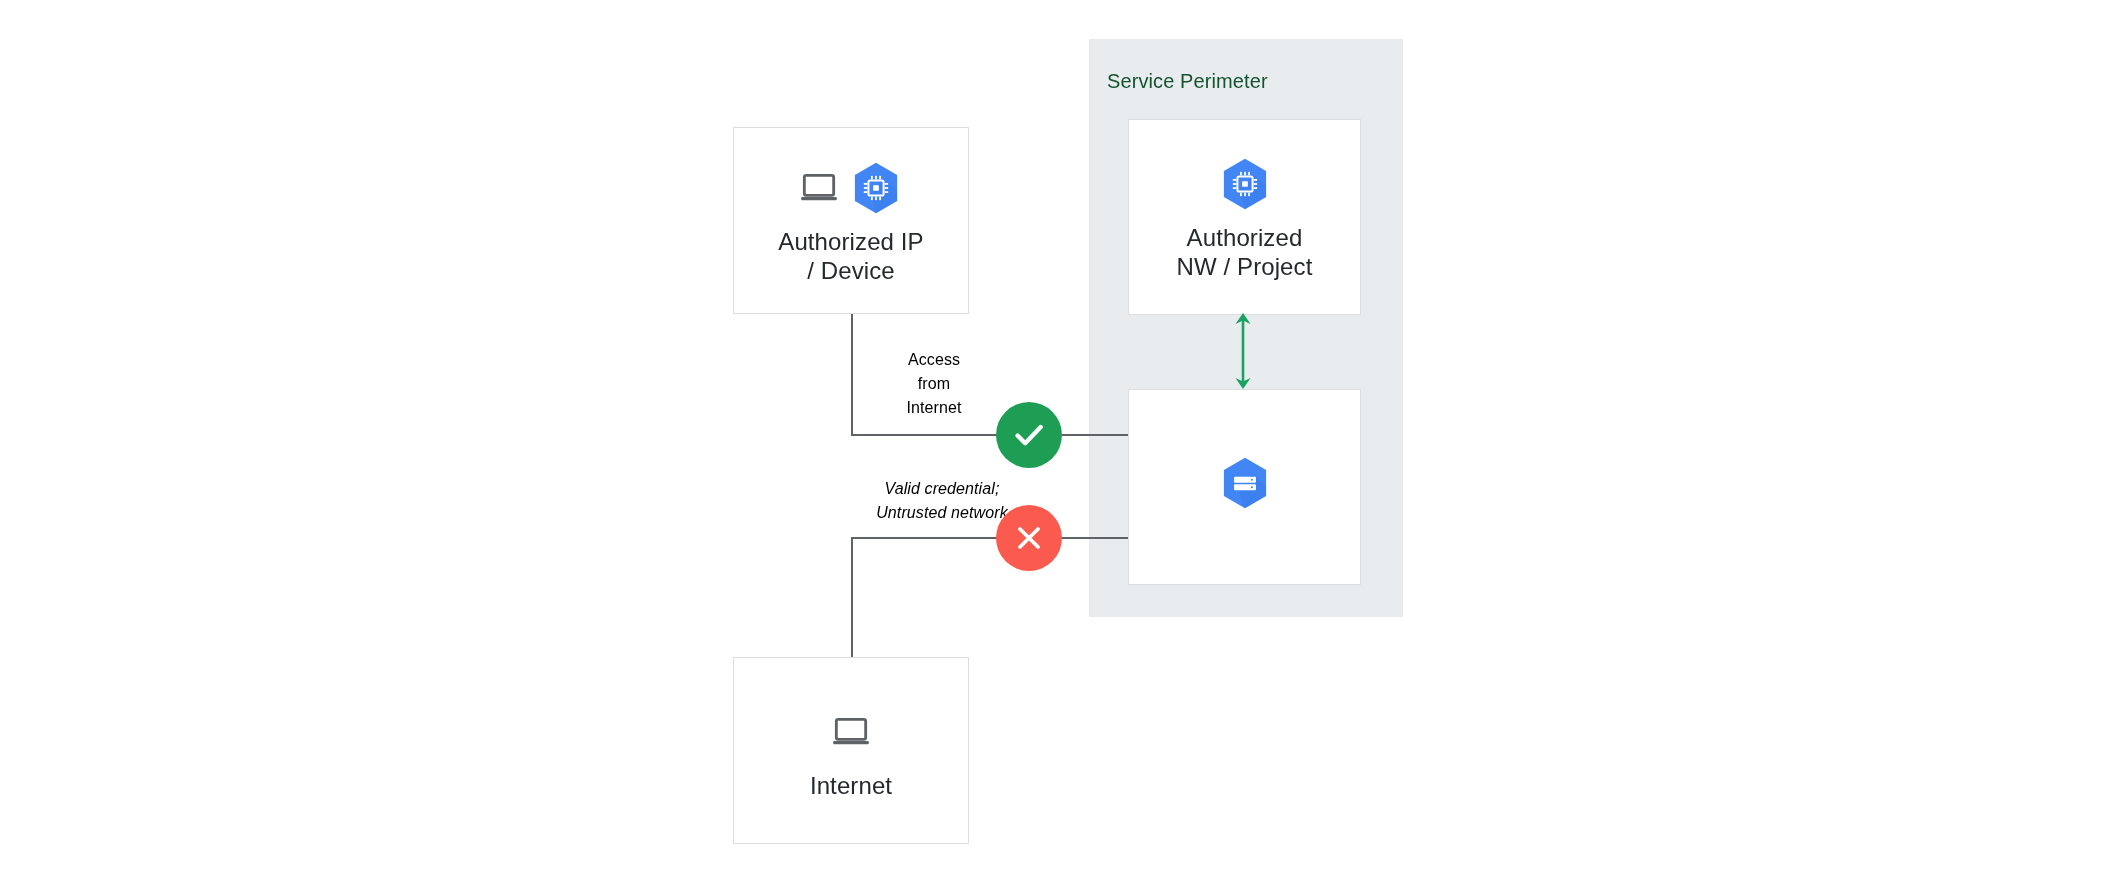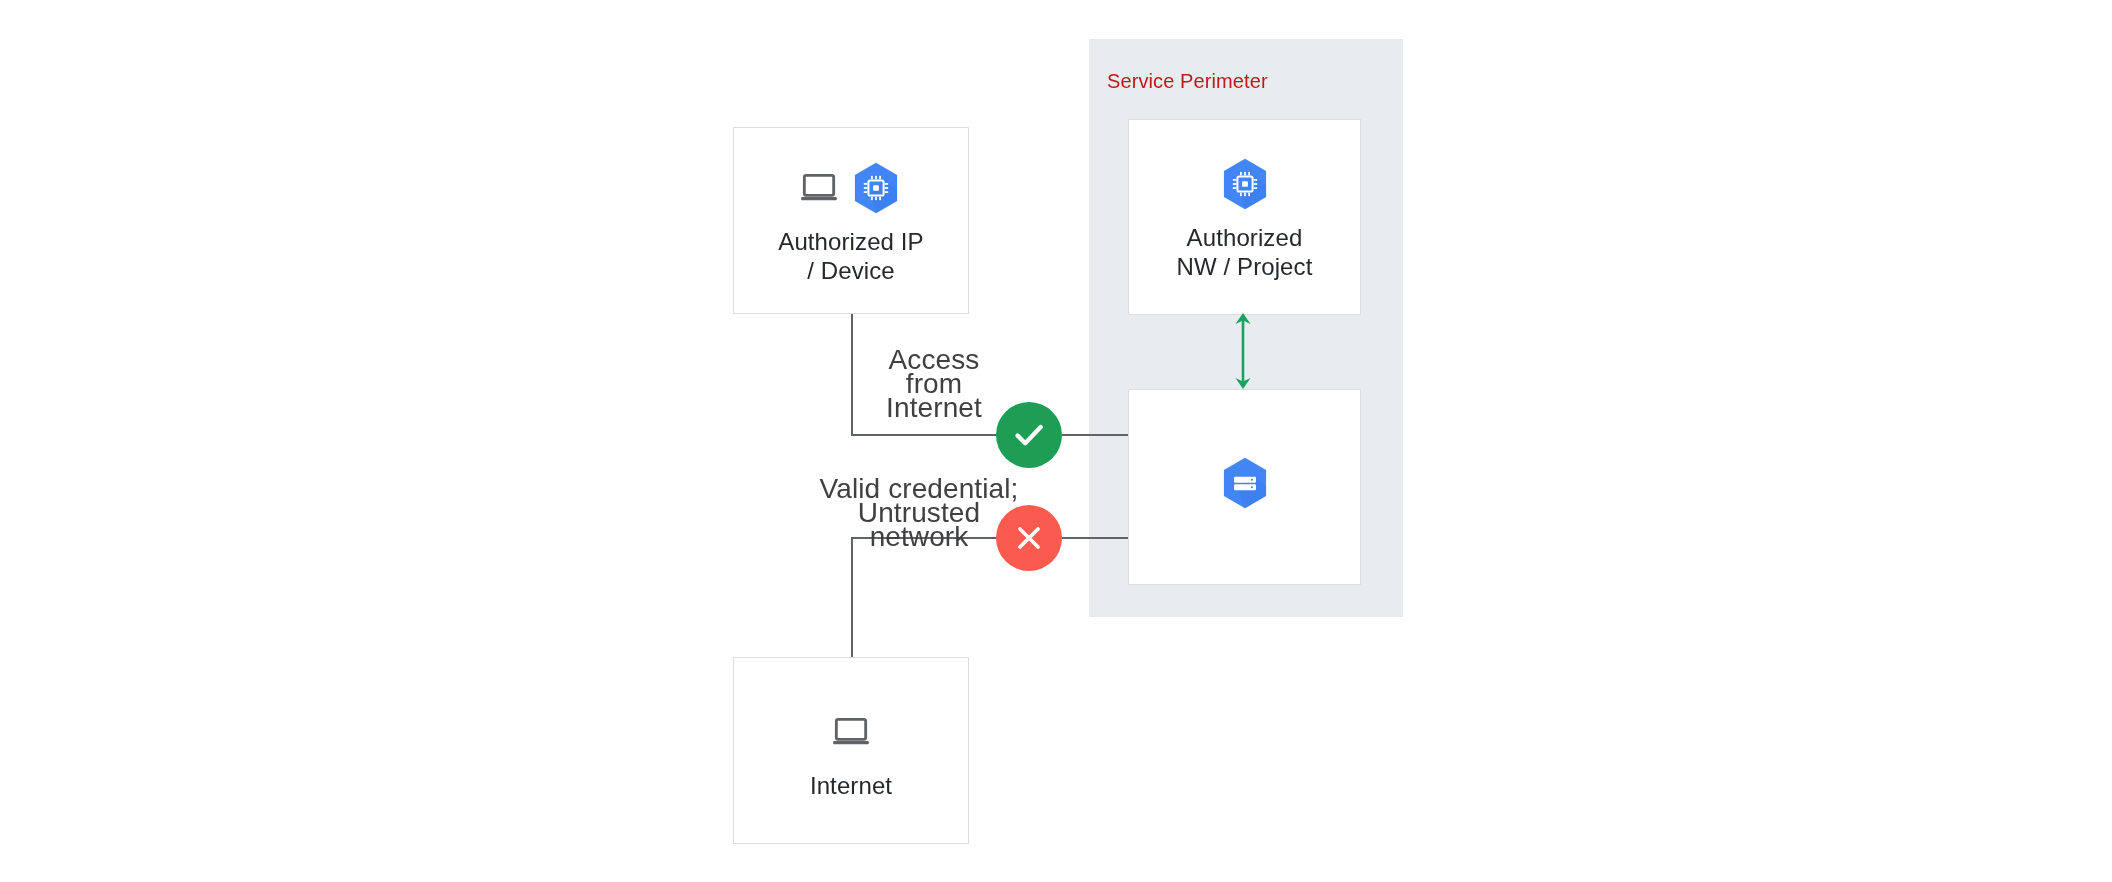--- a/index.html
+++ b/index.html
@@ -28,21 +28,21 @@
     width: 314px;
     height: 578px;
     background: #e8ecef;
   }
   .perimeter-label {
     position: absolute;
     left: 1107px;
     top: 68px;
     font-size: 20px;
     line-height: 26px;
-    color: #b91c1c;
+    color: #14532d;
     letter-spacing: .1px;
     white-space: nowrap;
   }
 
   
   .node {
     position: absolute;
     background: #ffffff;
     border: 1px solid #dcdddf;
     box-sizing: border-box;
@@ -105,29 +105,29 @@
     align-items: center;
     justify-content: center;
   }
   #badge-allow { left: 996px; top: 402px; background: #1e9e54; }
   #badge-deny  { left: 996px; top: 505px; background: #fb5b4e; }
   .badge svg { display: block; }
 
   
   .edge-label {
     position: absolute;
-    font-size: 28px;
+    font-size: 16px;
     line-height: 24px;
-    color: #404040;
+    color: #000000;
     text-align: center;
     white-space: pre-line;
     letter-spacing: .1px;
   }
   #label-access-internet { left: 864px; top: 348px; width: 140px; }
-  #label-valid-cred      { left: 809px; top: 477px; width: 220px; }
+  #label-valid-cred      { left: 832px; top: 477px; width: 220px; font-style: italic; }
 
   
   #arrow-perimeter-link {
     position: absolute;
     left: 1228px;
     top: 311px;
     width: 30px;
     height: 80px;
   }
 </style>

